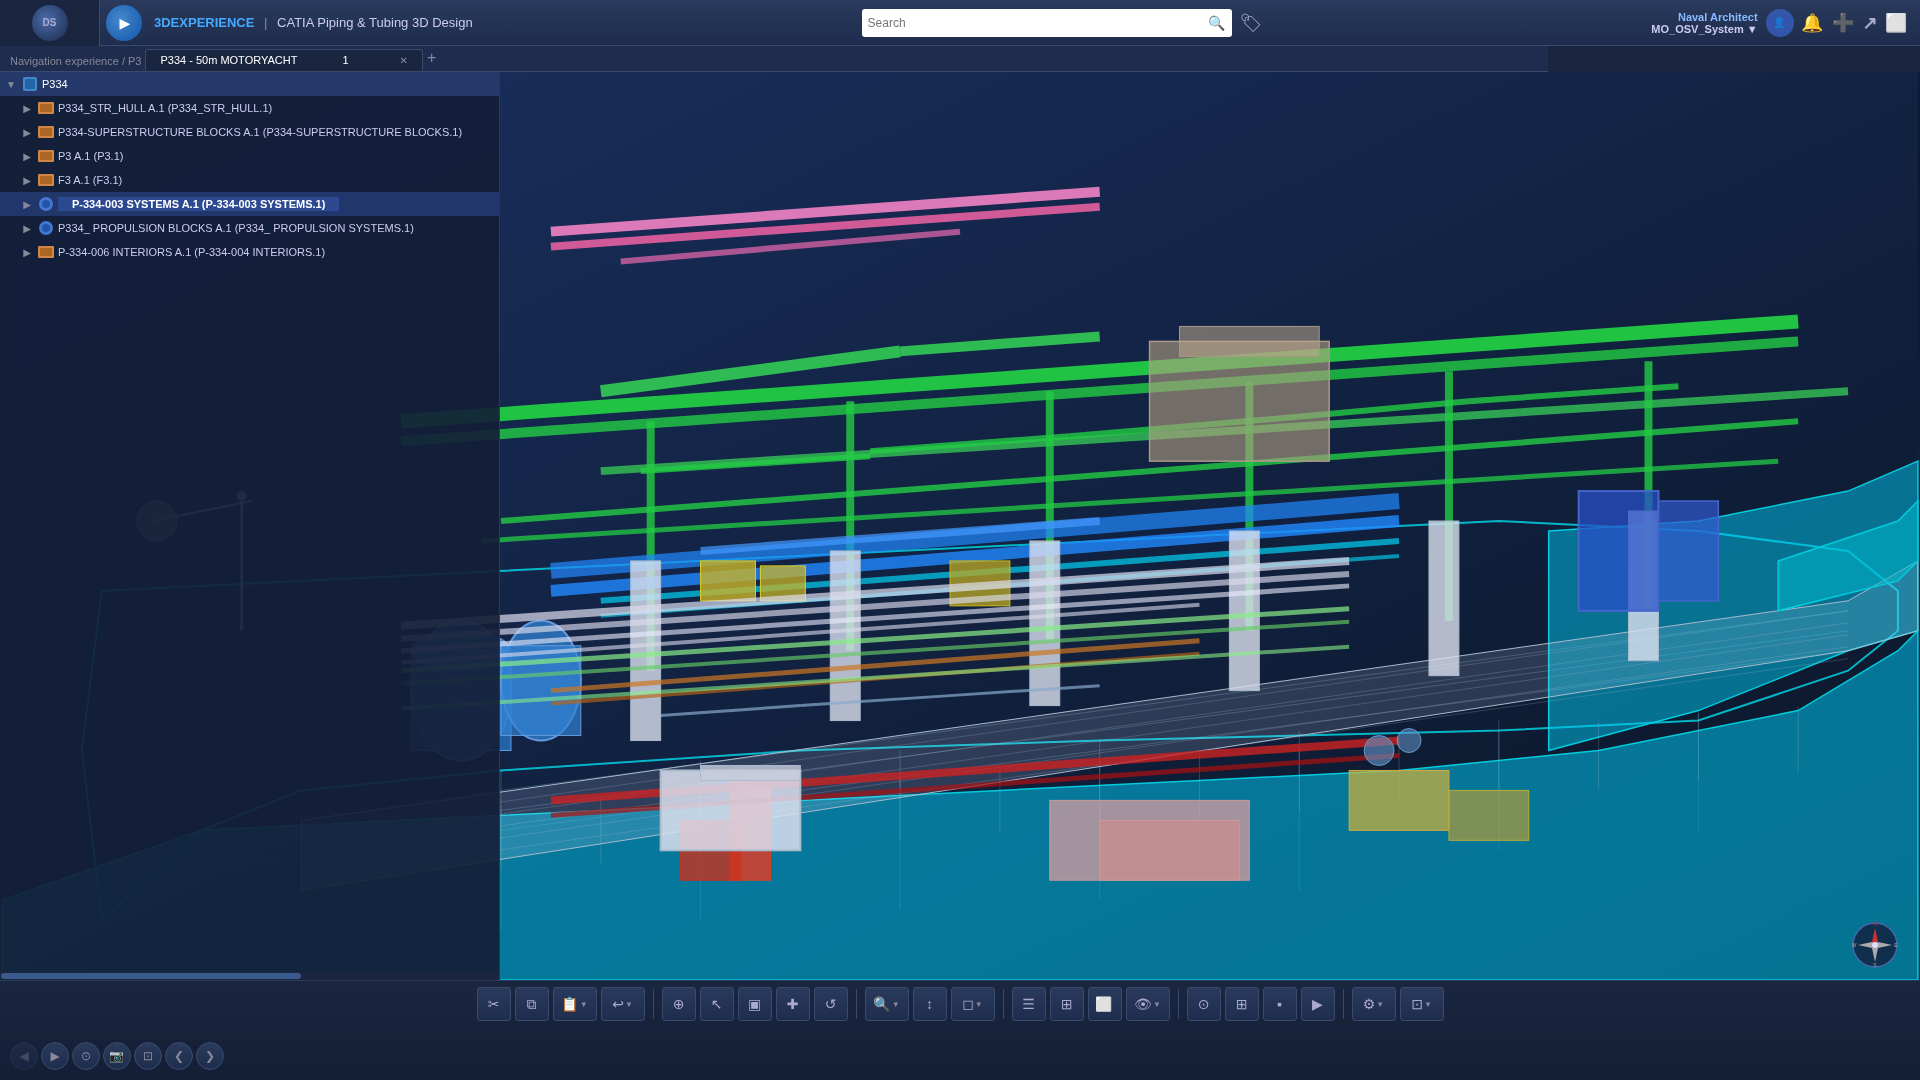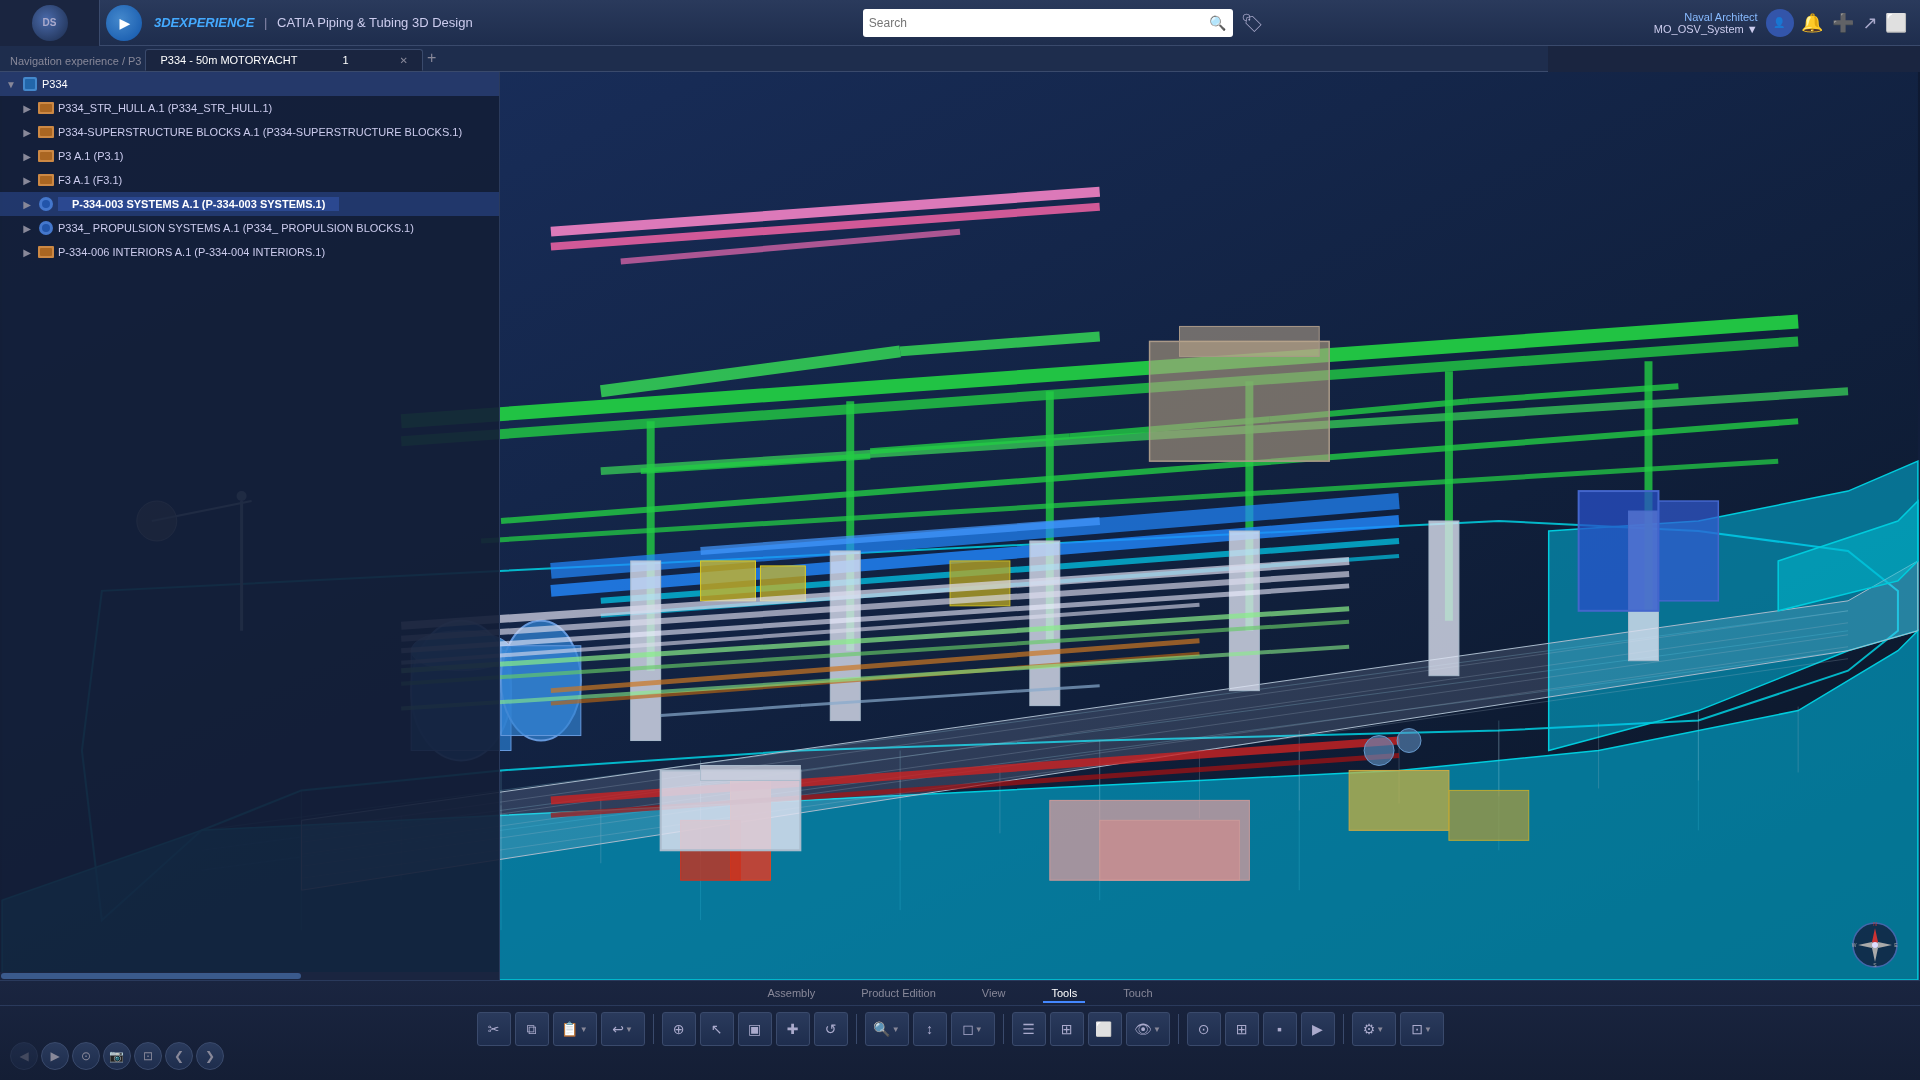--- a/index.html
+++ b/index.html
@@ -21,34 +21,34 @@
       display: flex; align-items: center; justify-content: center; font-size: 10px; color: #aac; font-weight: bold;
     }
     #topbar .play-btn {
       width: 36px; height: 36px; border-radius: 50%; background: radial-gradient(circle at 40% 40%, #4488cc, #1155aa);
       display: flex; align-items: center; justify-content: center; margin-left: 6px; cursor: pointer;
     }
     #topbar .play-btn::after { content: '▶'; font-size: 14px; color: #fff; margin-left: 2px; }
     #topbar .app-title {
       color: #cce; font-size: 13px; margin-left: 12px; white-space: nowrap;
     }
-    #topbar .app-title .brand { color: #4af; font-weight: bold; font-style: italic; }
+    #topbar .app-title .brand { color: #4af; font-weight: bold; }
     #topbar .app-title .pipe { color: #88a; margin: 0 6px; }
     #topbar .search-area {
       display: flex; align-items: center; margin-left: auto;
       background: #fff; border-radius: 3px; padding: 2px 6px;
       width: 370px; height: 28px;
     }
     #topbar .search-area input {
       border: none; outline: none; font-size: 12px; color: #333; background: transparent; flex: 1;
     }
     #topbar .search-area .search-icon { color: #666; font-size: 14px; cursor: pointer; }
     #topbar .tag-icon { margin-left: 8px; font-size: 18px; color: #aac; cursor: pointer; }
     #topbar .right-actions {
-      display: flex; align-items: center; gap: 8px; margin-left: auto; margin-right: 12px;
+      display: flex; align-items: center; gap: 8px; margin-left: auto; margin-right: 12px; font-weight: bold;
     }
     #topbar .user-info { text-align: right; font-size: 11px; color: #cce; }
     #topbar .user-info .role { color: #88bbff; }
     #topbar .avatar { width: 28px; height: 28px; border-radius: 50%; background: #3355aa; display: flex; align-items: center; justify-content: center; font-size: 10px; }
     #topbar .action-icon { font-size: 18px; color: #aac; cursor: pointer; }
 
     
     #tabbar {
       position: absolute; top: 46px; left: 0; width: 1548px; height: 26px;
       background: #1e2d4d; display: flex; align-items: flex-end;
@@ -247,21 +247,21 @@
     </svg>
     <span class="label" style="color:#fff; font-weight:bold; background: rgba(60,100,200,0.4); padding: 1px 14px;">P-334-003 SYSTEMS A.1 (P-334-003 SYSTEMS.1)</span>
   </div>
 
   <div class="tree-item" style="padding-left: 20px;">
     <span class="expand">▶</span>
     <svg class="icon" viewBox="0 0 18 18">
       <circle cx="9" cy="9" r="7" fill="#4477cc"></circle>
       <circle cx="9" cy="9" r="4" fill="#2255aa"></circle>
     </svg>
-    <span class="label">P334_ PROPULSION SYSTEMS A.1 (P334_ PROPULSION BLOCKS.1)</span>
+    <span class="label">P334_ PROPULSION BLOCKS A.1 (P334_ PROPULSION SYSTEMS.1)</span>
   </div>
 
   <div class="tree-item" style="padding-left: 20px;">
     <span class="expand">▶</span>
     <svg class="icon" viewBox="0 0 18 18">
       <rect x="1" y="3" width="16" height="12" fill="#cc8844" rx="1"></rect>
       <rect x="3" y="5" width="12" height="8" fill="#aa6622" rx="1"></rect>
     </svg>
     <span class="label">P-334-006 INTERIORS A.1 (P-334-004 INTERIORS.1)</span>
   </div>
@@ -432,27 +432,20 @@
 
     <line x1="660" y1="645" x2="800" y2="635" stroke="#88aacc" stroke-width="3" opacity="0.7"></line>
     <line x1="800" y1="635" x2="950" y2="625" stroke="#88aacc" stroke-width="3" opacity="0.7"></line>
     <line x1="950" y1="625" x2="1100" y2="615" stroke="#88aacc" stroke-width="3" opacity="0.7"></line>
 
     <polygon points="1780,490 1900,450 1920,430 1920,490 1900,510 1780,540" fill="rgba(0,190,210,0.5)" stroke="#00ccdd" stroke-width="1.5"></polygon>
   </svg>
 </div>
 
 <div id="bottom-toolbar">
-  <div class="toolbar-tabs">
-    <span class="toolbar-tab">Assembly</span>
-    <span class="toolbar-tab">Product Edition</span>
-    <span class="toolbar-tab">View</span>
-    <span class="toolbar-tab active">Tools</span>
-    <span class="toolbar-tab">Touch</span>
-  </div>
 
   <div class="toolbar-icons">
 
     <div class="toolbar-btn" title="Cut">✂</div>
 
     <div class="toolbar-btn" title="Copy">⧉</div>
 
     <div class="toolbar-btn dropdown" title="Paste">📋<span class="dd">▼</span></div>
 
     <div class="toolbar-btn dropdown" title="Undo">↩<span class="dd">▼</span></div>

